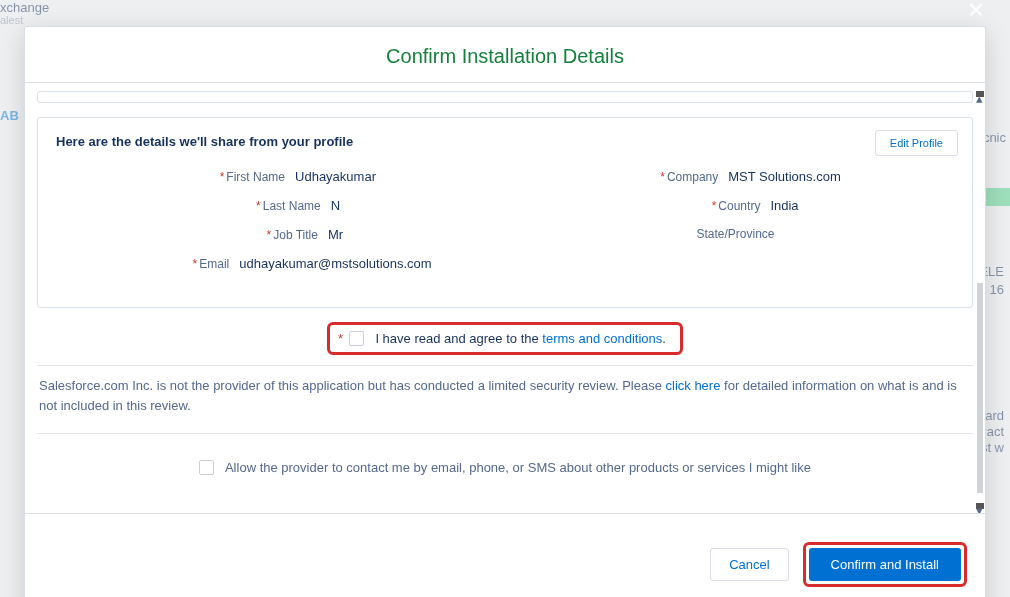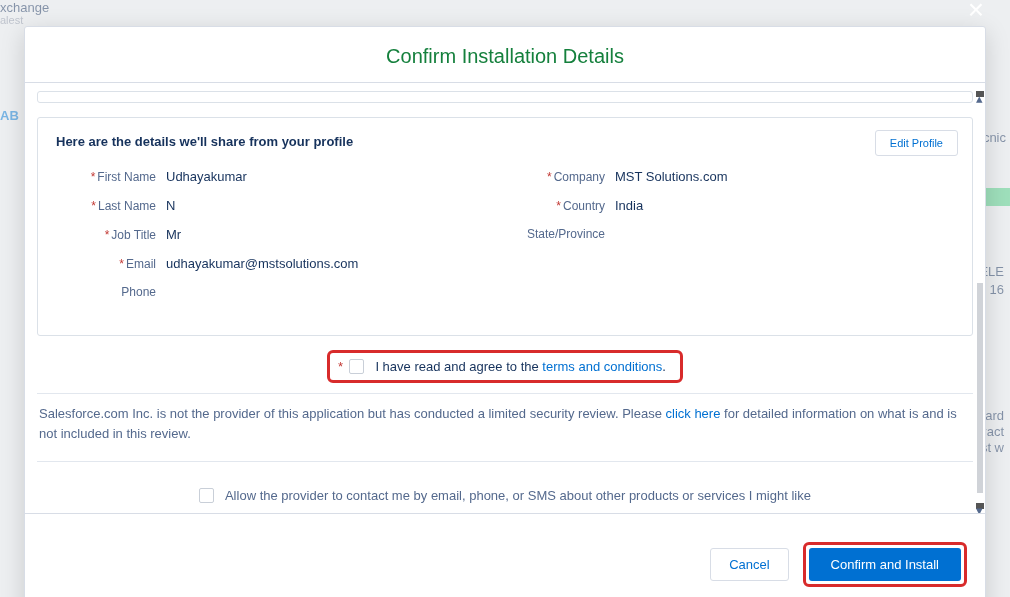--- a/index.html
+++ b/index.html
@@ -104,20 +104,21 @@
       cursor: pointer;
     }
     .grid {
       display: flex;
     }
     .col { flex: 1; }
     .field-row {
       display: flex;
       align-items: baseline;
       margin: 6px 0 14px;
+      justify-content: center;
     }
     .field-label {
       width: 110px;
       text-align: right;
       font-size: 12px;
       color: #54698d;
       padding-right: 10px;
     }
     .req { color: #c23934; margin-right: 2px; }
     .field-val {
@@ -233,24 +234,20 @@
             <div class="field-val">N</div>
           </div>
           <div class="field-row">
             <div class="field-label"><span class="req">*</span><span>Job Title</span></div>
             <div class="field-val">Mr</div>
           </div>
           <div class="field-row">
             <div class="field-label"><span class="req">*</span><span>Email</span></div>
             <div class="field-val">udhayakumar@mstsolutions.com</div>
           </div>
-          <div class="field-row">
-            <div class="field-label"><span>Phone</span></div>
-            <div class="field-val"></div>
-          </div>
         </div>
 
         <div class="col">
           <div class="field-row">
             <div class="field-label"><span class="req">*</span><span>Company</span></div>
             <div class="field-val">MST Solutions.com</div>
           </div>
           <div class="field-row">
             <div class="field-label"><span class="req">*</span><span>Country</span></div>
             <div class="field-val">India</div>

